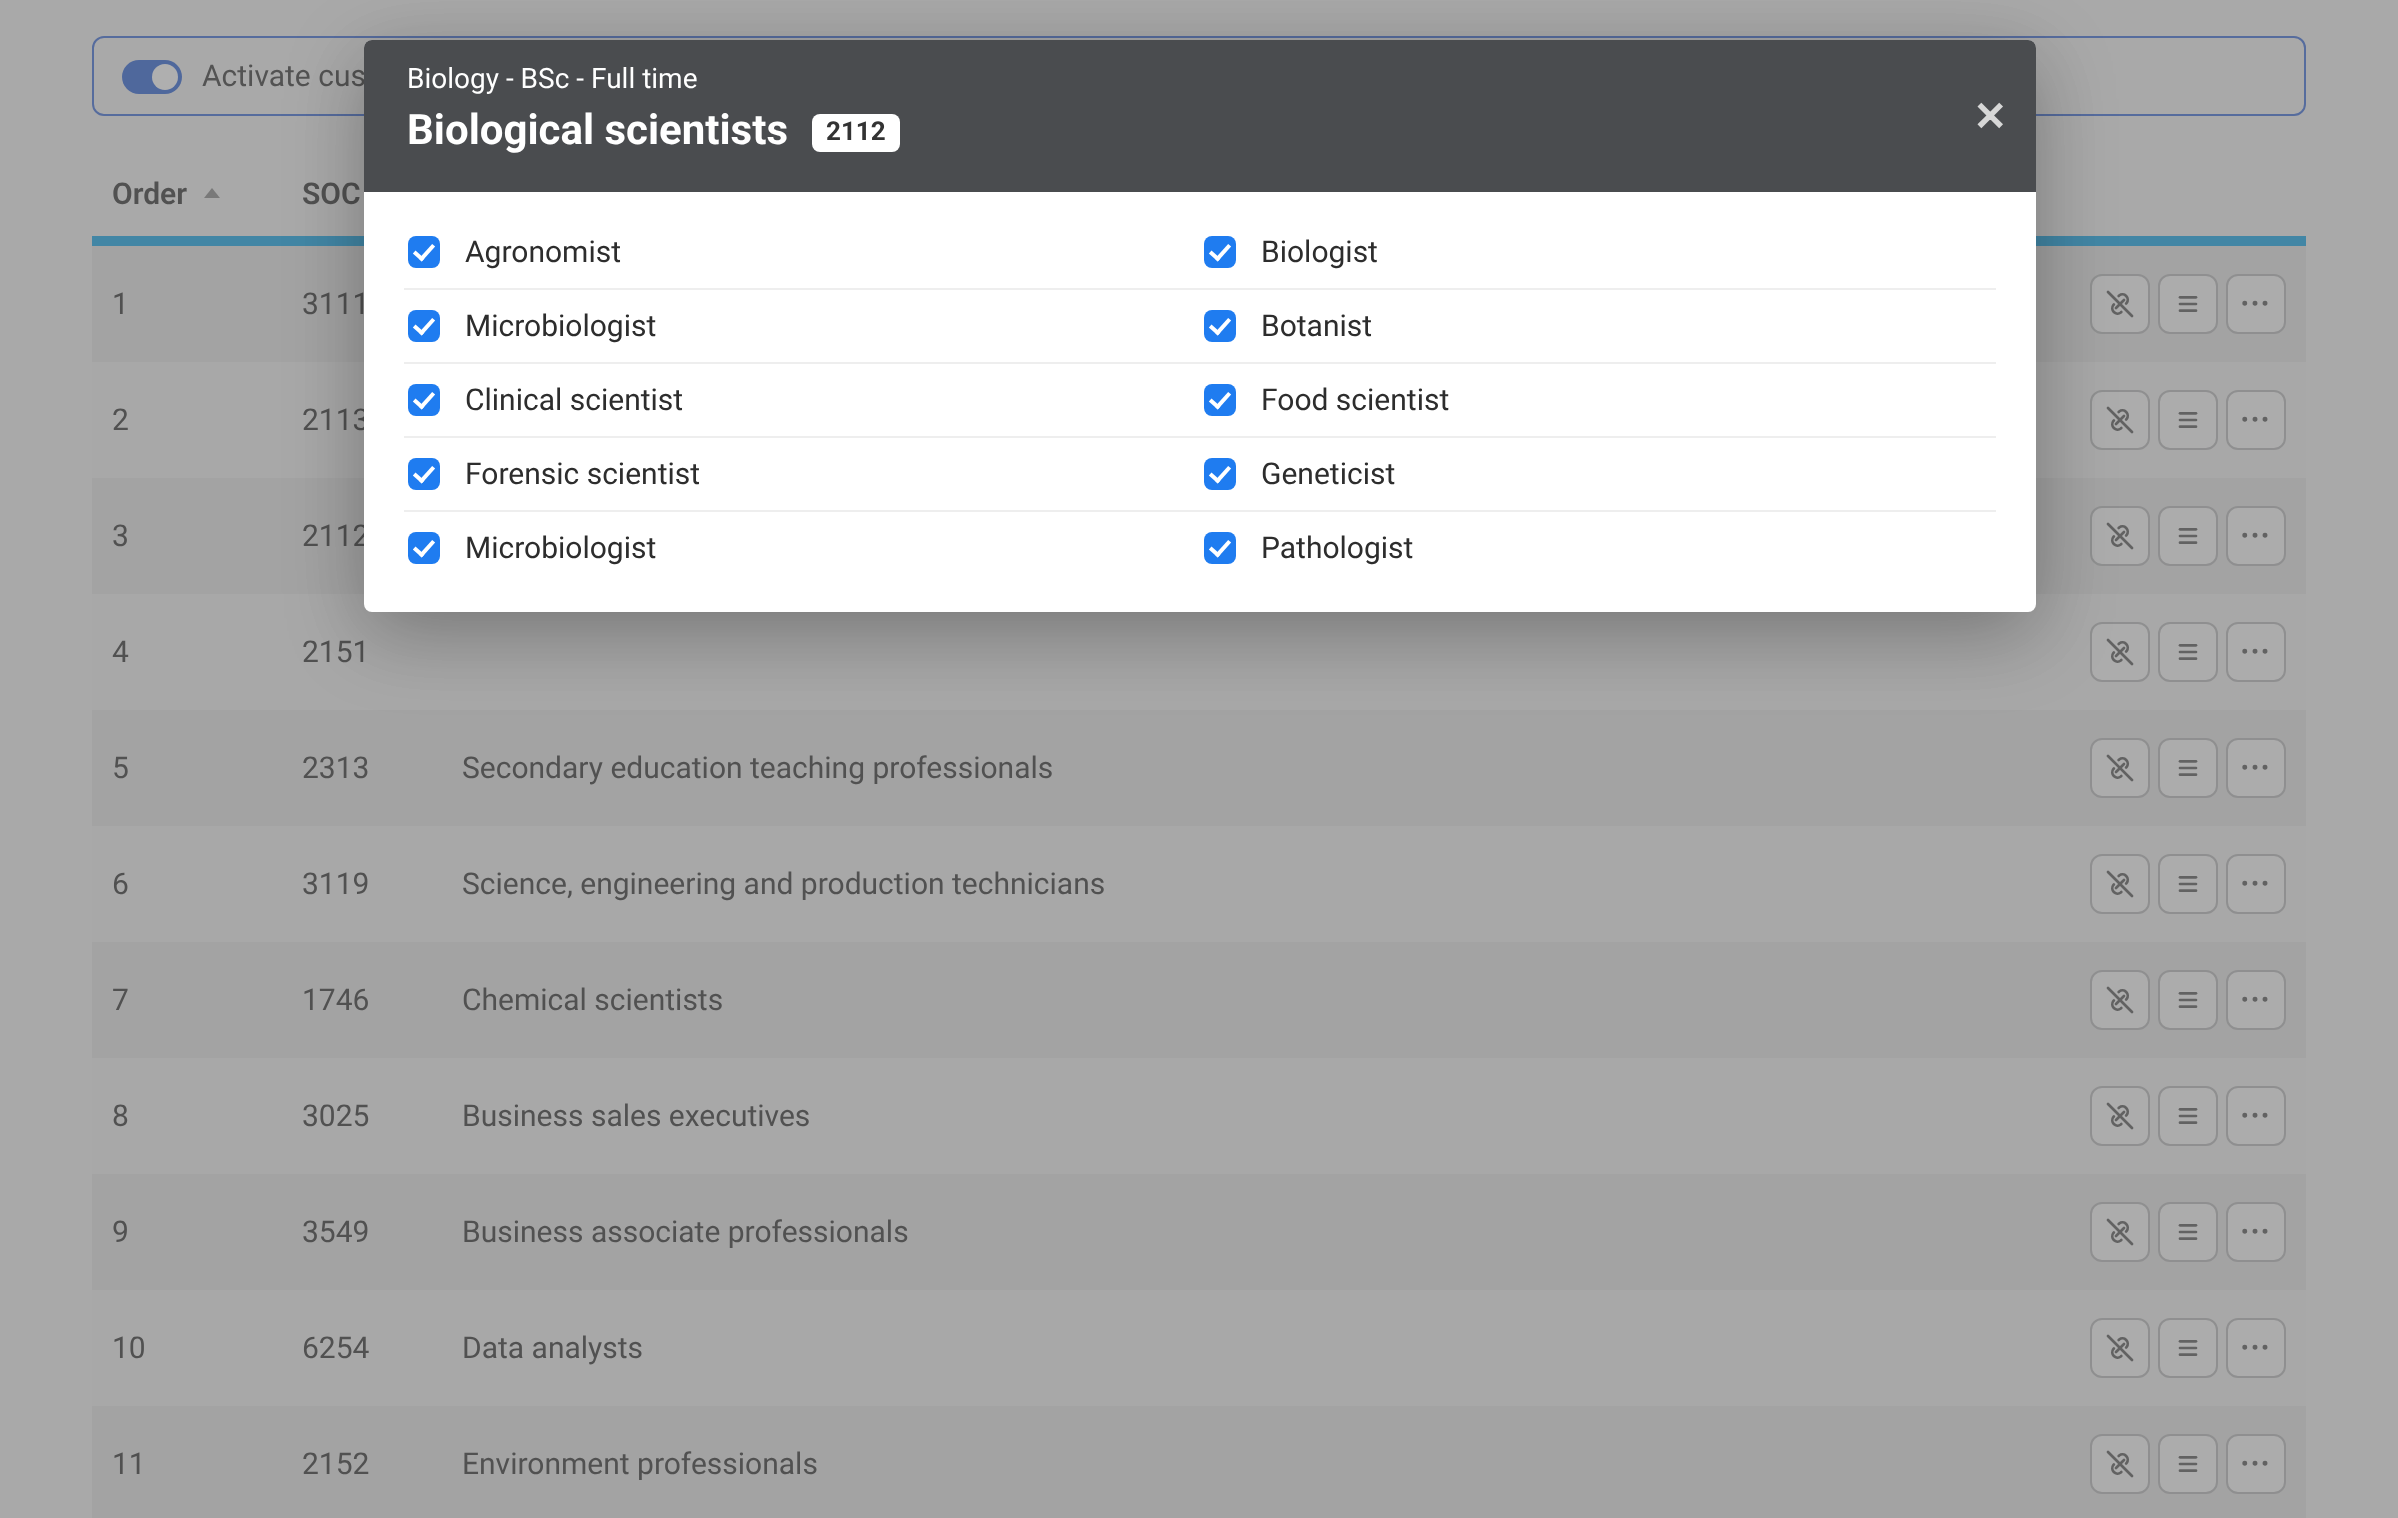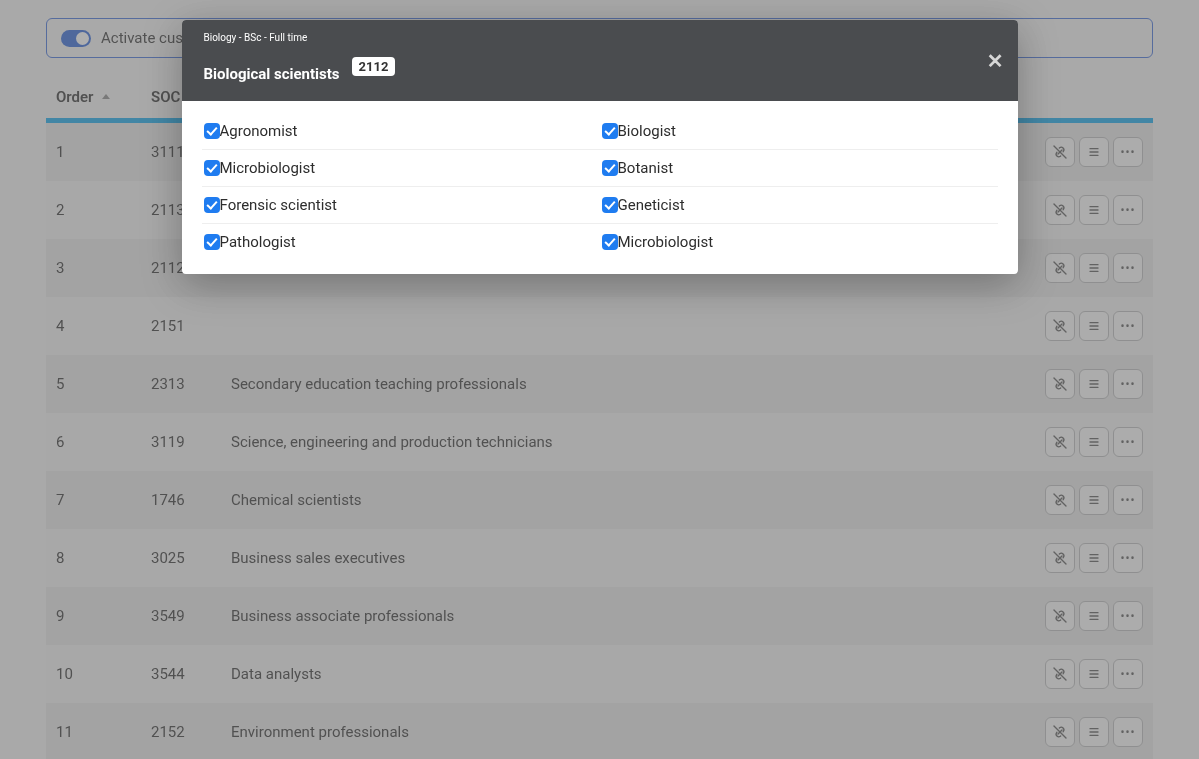--- a/index.html
+++ b/index.html
@@ -115,33 +115,32 @@
       overflow: hidden;
       box-shadow: 0 10px 40px rgba(0,0,0,0.3);
     }
     .modal-head {
       background: #4a4c4f;
       color: #fff;
       padding: 12px 22px 18px;
       position: relative;
     }
     .modal-sub {
-      font-size: 10px;
+      font-size: 14px;
       font-weight: 400;
       margin-bottom: 6px;
     }
     .modal-title-row {
       display: flex;
       align-items: center;
       gap: 12px;
     }
     .modal-title {
-      font-size: 15px;
+      font-size: 21px;
       font-weight: 700;
-      margin-top: 16px;
     }
     .modal-badge {
       background: #fff;
       color: #333;
       font-size: 13px;
       font-weight: 700;
       border-radius: 4px;
       padding: 2px 7px;
     }
     .modal-close {
@@ -160,21 +159,21 @@
     .check-row {
       display: flex;
       border-bottom: 1px solid #eee;
     }
     .check-row:last-child { border-bottom: none; }
     .check-cell {
       width: 50%;
       padding: 9px 2px;
       display: flex;
       align-items: center;
-      gap: 0;
+      gap: 13px;
       font-size: 15px;
       color: #2d2d2d;
     }
     .chk {
       appearance: none;
       width: 16px;
       height: 16px;
       border-radius: 4px;
       background: #1f7cf0;
       position: relative;
@@ -451,21 +450,21 @@
                 </svg>
               </span>
               <span class="iconbtn">
                 <span class="dots">•••</span>
               </span>
             </div>
           </td>
         </tr>
         <tr>
           <td class="col-order">10</td>
-          <td class="col-soc">3544</td>
+          <td class="col-soc">6254</td>
           <td>Data analysts</td>
           <td class="col-actions">
             <div class="actions">
               <span class="iconbtn">
                 <svg viewBox="0 0 24 24" stroke-width="2" stroke-linecap="round">
                   <path d="M9 15l6-6"></path>
                   <path d="M11 6l.4-.4a4 4 0 015.6 5.6l-.4.4"></path>
                   <path d="M13 18l-.4.4a4 4 0 01-5.6-5.6l.4-.4"></path>
                   <line x1="3" y1="3" x2="21" y2="21"></line>
                 </svg>
@@ -542,32 +541,42 @@
             <span>Microbiologist</span>
           </label>
           <label class="check-cell">
             <input type="checkbox" checked="" class="chk" style="">
             <span>Botanist</span>
           </label>
         </div>
         <div class="check-row">
           <label class="check-cell">
             <input type="checkbox" checked="" class="chk" style="">
-            <span>Forensic scientist</span>
-          </label>
-          <label class="check-cell">
-            <input type="checkbox" checked="" class="chk" style="">
-            <span>Geneticist</span>
+            <span>Clinical scientist</span>
+          </label>
+          <label class="check-cell">
+            <input type="checkbox" checked="" class="chk" style="">
+            <span>Food scientist</span>
           </label>
         </div>
         <div class="check-row">
           <label class="check-cell">
             <input type="checkbox" checked="" class="chk" style="">
+            <span>Forensic scientist</span>
+          </label>
+          <label class="check-cell">
+            <input type="checkbox" checked="" class="chk" style="">
+            <span>Geneticist</span>
+          </label>
+        </div>
+        <div class="check-row">
+          <label class="check-cell">
+            <input type="checkbox" checked="" class="chk" style="">
+            <span>Microbiologist</span>
+          </label>
+          <label class="check-cell">
+            <input type="checkbox" checked="" class="chk" style="">
             <span>Pathologist</span>
-          </label>
-          <label class="check-cell">
-            <input type="checkbox" checked="" class="chk" style="">
-            <span>Microbiologist</span>
           </label>
         </div>
       </div>
   </div>
 </div>
 
 </body></html>

